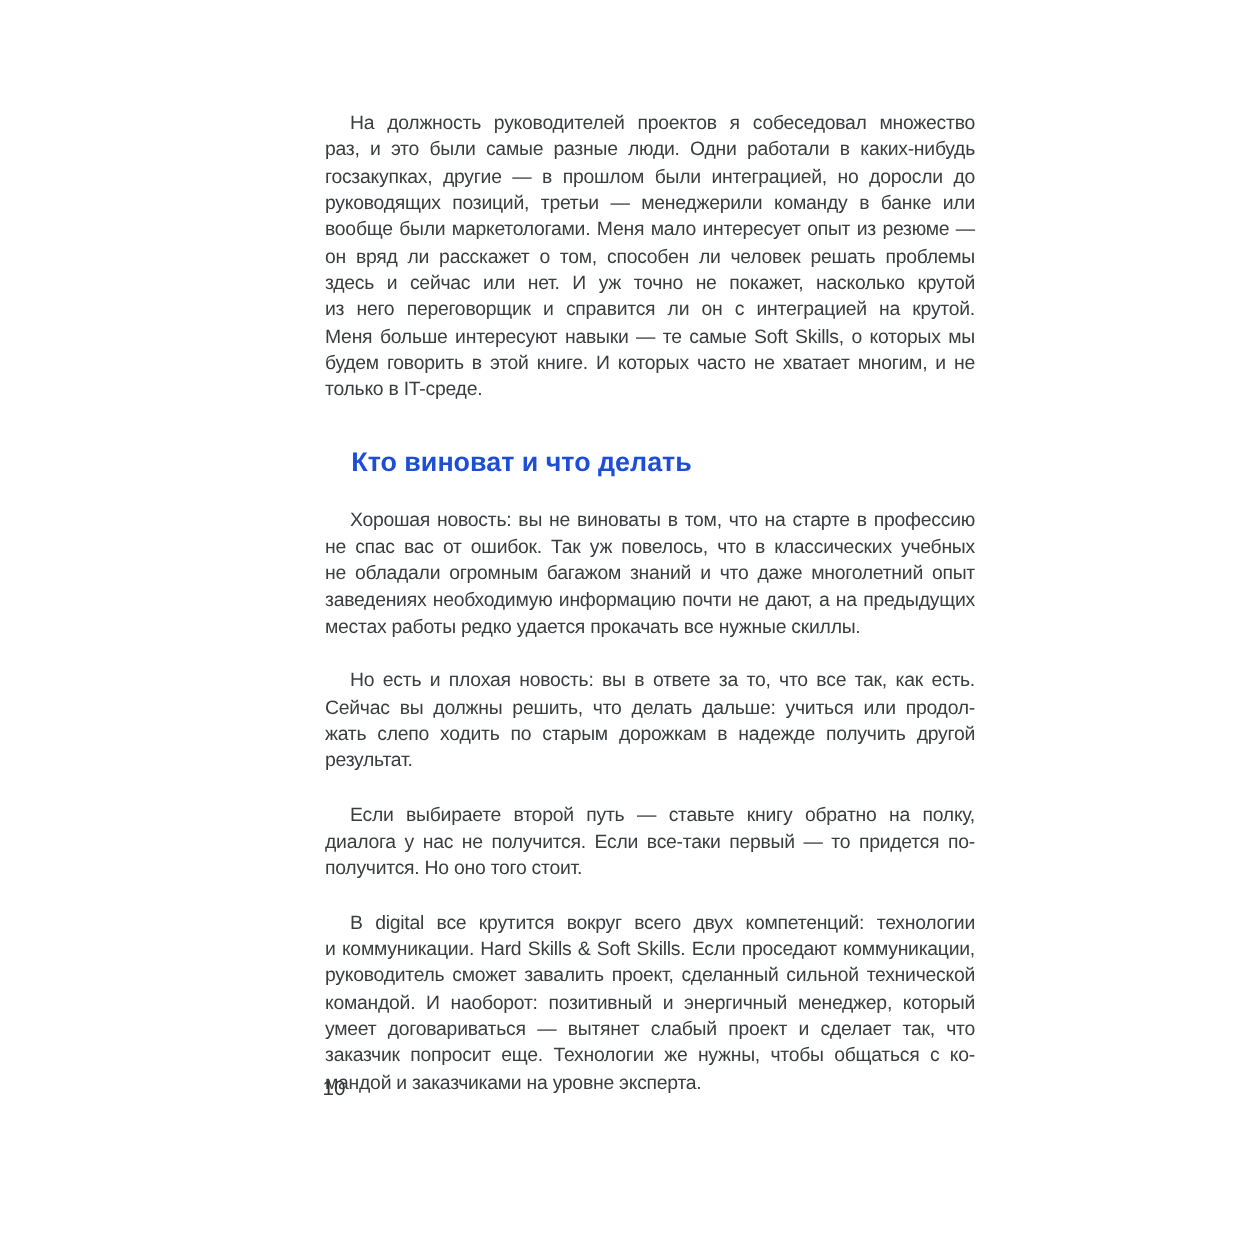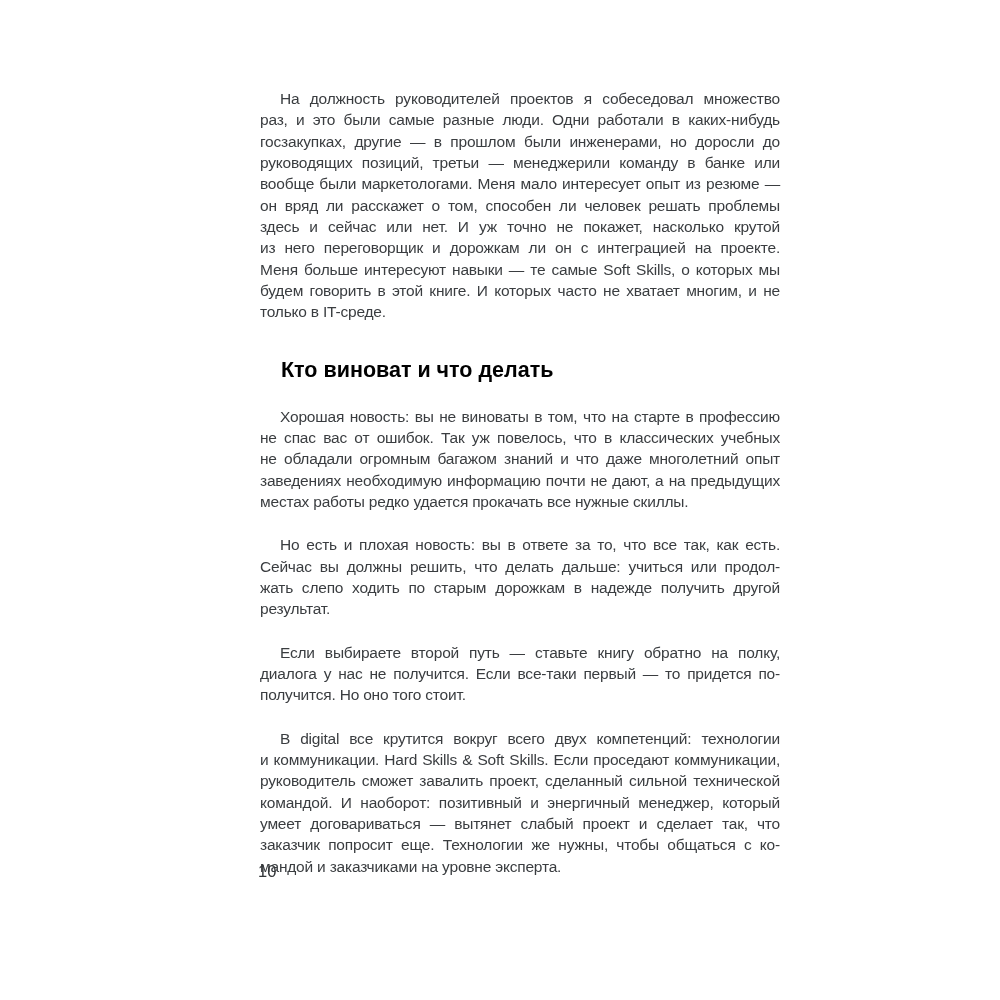--- a/index.html
+++ b/index.html
@@ -41,21 +41,21 @@
   }
   .line.last {
     text-align-last: left;
   }
   .heading {
     margin: 34px 0 0 0;
     padding: 0;
     font-size: 21.5px;
     line-height: 27px;
     font-weight: bold;
-    color: #000000;
+    color: #1d4ed8;
     text-indent: 21px;
     letter-spacing: 0;
   }
   .heading + .paragraph {
   }
   .page-number {
     position: absolute;
     left: 258px;
     top: 861px;
     font-size: 16.5px;
@@ -65,26 +65,26 @@
   }
 </style>
 </head>
 <body>
 
 <div class="page">
   <div class="text-column">
       <div class="paragraph">
         <div class="line first">На должность руководителей проектов я собеседовал множество</div>
         <div class="line">раз, и это были самые разные люди. Одни работали в каких-нибудь</div>
-        <div class="line">госзакупках, другие — в прошлом были инженерами, но доросли до</div>
+        <div class="line">госзакупках, другие — в прошлом были интеграцией, но доросли до</div>
         <div class="line">руководящих позиций, третьи — менеджерили команду в банке или</div>
         <div class="line">вообще были маркетологами. Меня мало интересует опыт из резюме —</div>
         <div class="line">он вряд ли расскажет о том, способен ли человек решать проблемы</div>
         <div class="line">здесь и сейчас или нет. И уж точно не покажет, насколько крутой</div>
-        <div class="line">из него переговорщик и дорожкам ли он с интеграцией на проекте.</div>
+        <div class="line">из него переговорщик и справится ли он с интеграцией на крутой.</div>
         <div class="line">Меня больше интересуют навыки — те самые Soft Skills, о которых мы</div>
         <div class="line">будем говорить в этой книге. И которых часто не хватает многим, и не</div>
         <div class="line last">только в IT-среде.</div>
       </div>
       <h2 class="heading">Кто виноват и что делать</h2>
       <div class="paragraph">
         <div class="line first">Хорошая новость: вы не виноваты в том, что на старте в профессию</div>
         <div class="line">не спас вас от ошибок. Так уж повелось, что в классических учебных</div>
         <div class="line">не обладали огромным багажом знаний и что даже многолетний опыт</div>
         <div class="line">заведениях необходимую информацию почти не дают, а на предыдущих</div>

